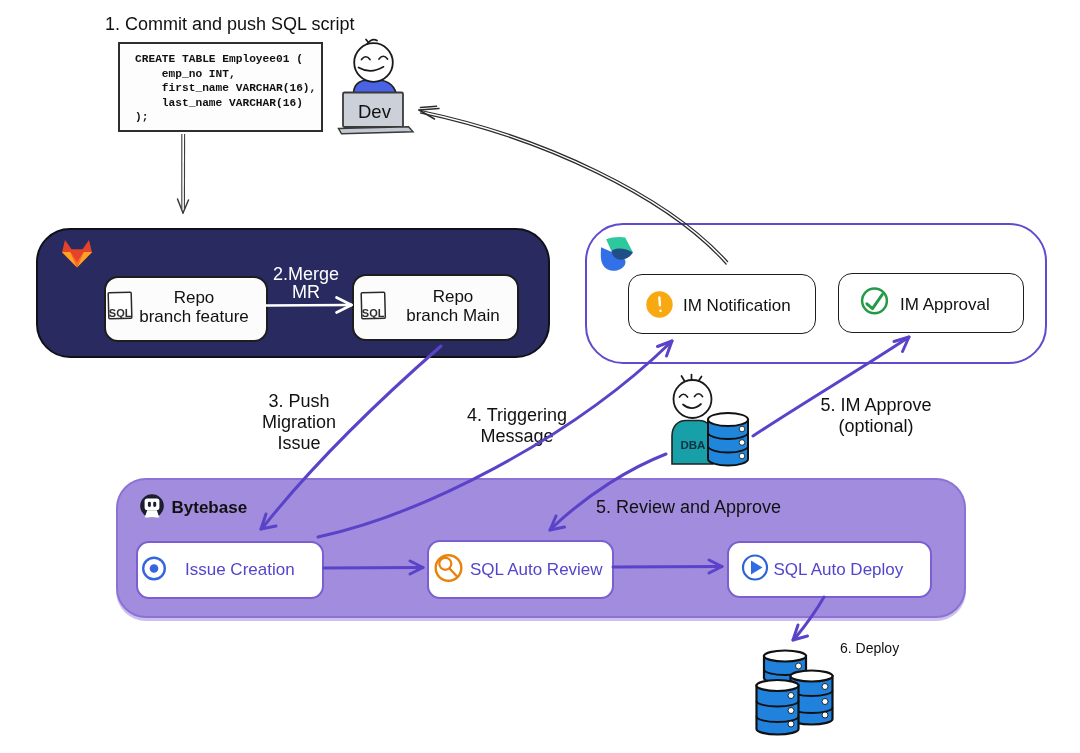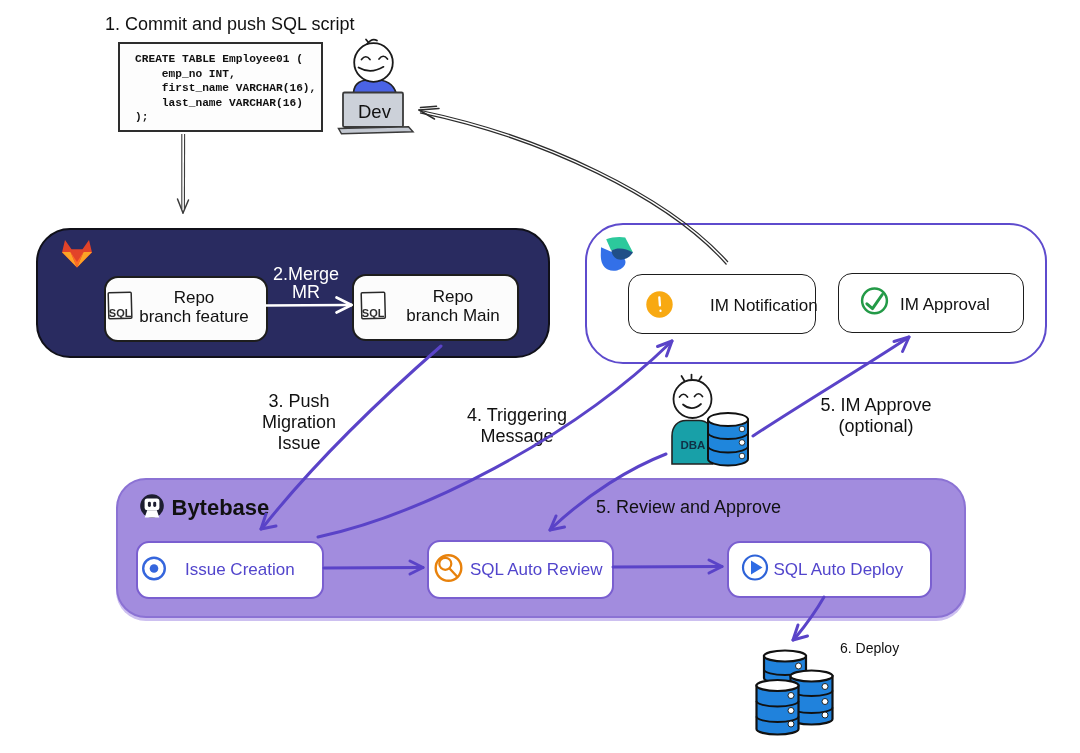--- a/index.html
+++ b/index.html
@@ -43,33 +43,33 @@
     last_name VARCHAR(16)
 );</div>
 
   <div class="t ctr" style="left:114px;top:288px;width:160px;font-size:17px;line-height:19px;">Repo
 branch feature</div>
   <div class="t ctr" style="left:373px;top:287px;width:160px;font-size:17px;line-height:19px;">Repo
 branch Main</div>
   <div class="t ctr" style="left:246px;top:266px;width:120px;font-size:18px;line-height:17.5px;color:#fff;">2.Merge
 MR</div>
 
-  <div class="t" style="left:683px;top:295px;font-size:17px;margin-left:27px;">IM Notification</div>
+  <div class="t" style="left:683px;top:295px;font-size:17px;">IM Notification</div>
   <div class="t" style="left:900px;top:294px;font-size:17px;">IM Approval</div>
 
 
   <div class="t ctr" style="left:239px;top:391px;width:120px;font-size:18px;">3. Push
 Migration
 Issue</div>
   <div class="t ctr" style="left:457px;top:395px;width:120px;font-size:18px;margin-top:10px;">4. Triggering
 Message</div>
   <div class="t ctr" style="left:816px;top:394.5px;width:120px;font-size:18px;">5. IM Approve
 (optional)</div>
 
-  <div class="t" style="left:171.5px;top:496.7px;font-size:22px;font-weight:bold;">Bytebase</div>
+  <div class="t" style="left:171.5px;top:496.7px;font-size:17px;font-weight:bold;">Bytebase</div>
   <div class="t" style="left:596px;top:497px;font-size:18px;">5. Review and Approve</div>
 
   <div class="t" style="left:185px;top:558.5px;font-size:17px;color:#5245cc;">Issue Creation</div>
   <div class="t" style="left:470px;top:558.5px;font-size:17px;color:#5245cc;">SQL Auto Review</div>
   <div class="t" style="left:773.5px;top:559px;font-size:17px;color:#5245cc;">SQL Auto Deploy</div>
 
   <div class="t" style="left:808px;top:637.5px;font-size:14px;margin-left:32px;">6. Deploy</div>
 
   <svg class="abs" style="left:0;top:0;" width="1080" height="753" viewBox="0 0 1080 753" fill="none">
 

